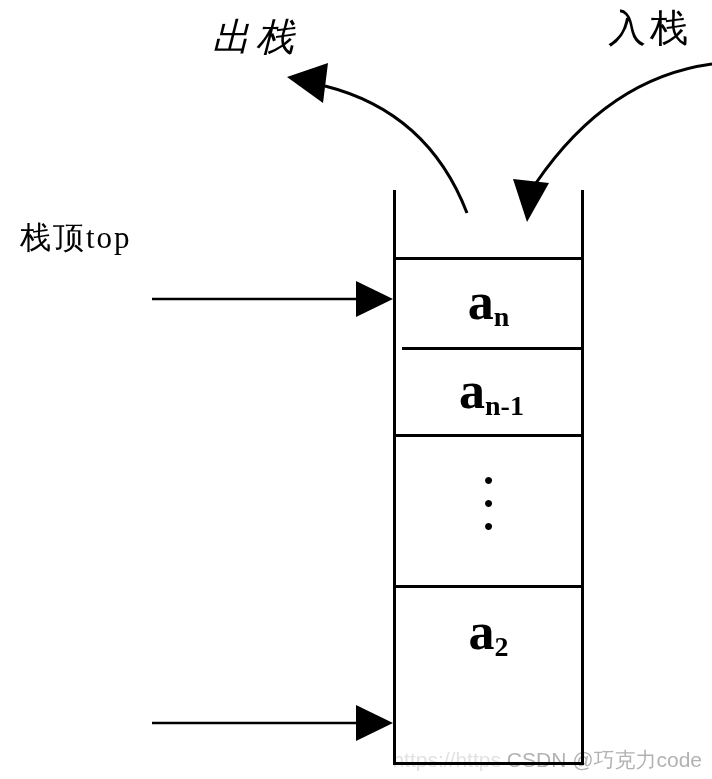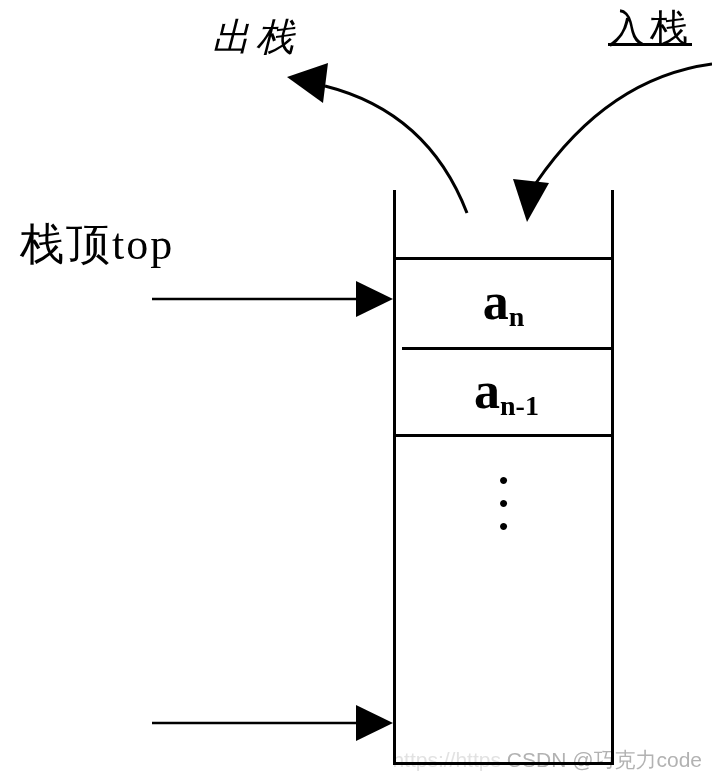--- a/index.html
+++ b/index.html
@@ -24,28 +24,28 @@
     pointer-events:none;
   }
   .label{
     position:absolute;
     font-family:"Liberation Serif","DejaVu Serif",serif;
     color:var(--ink);
     white-space:nowrap;
     line-height:1.1;
   }
   .label-pop   {left:212px;top:17px; font-size:38px;letter-spacing:6px;font-style:italic;}
-  .label-push  {left:608px;top:8px;  font-size:38px;letter-spacing:4px;text-decoration:underline;}
-  .label-top   {left:20px; top:221px;font-size:44px;letter-spacing:2px;}
+  .label-push  {left:608px;top:8px;  font-size:38px;letter-spacing:4px;}
+  .label-top   {left:20px; top:221px;font-size:31px;letter-spacing:2px;}
   .label-bottom{left:46px; top:645px;font-size:36px;letter-spacing:4px;}
 
   .stack{
     position:absolute;
     left:393px;top:190px;
-    width:221px;height:575px;
+    width:191px;height:575px;
     box-sizing:border-box;
     border-left:3px solid var(--ink);
     border-right:3px solid var(--ink);
     border-bottom:3px solid var(--ink);
     background:transparent;
     text-decoration:underline;
   }
   .cell{
     position:absolute;left:0;right:0;
     border-top:3px solid var(--ink);
@@ -119,19 +119,22 @@
       <span class="elem"><span>a</span><span class="sub">n</span></span>
     </div>
     <div class="cell cell-2">
       <span class="elem"><span>a</span><span class="sub">n-1</span></span>
     </div>
     <div class="cell cell-3">
       <span class="ellipsis">•
 •
 •</span>
     </div>
+    <div class="cell cell-4">
+      <span class="elem"><span>a</span><span class="sub">2</span></span>
+    </div>
   </div>
 
   <div class="watermark">
     <span class="wm-prefix">https://https</span><span class="wm-suffix"> CSDN @巧克力code</span>
   </div>
 
 </div>
 
 </body></html>

